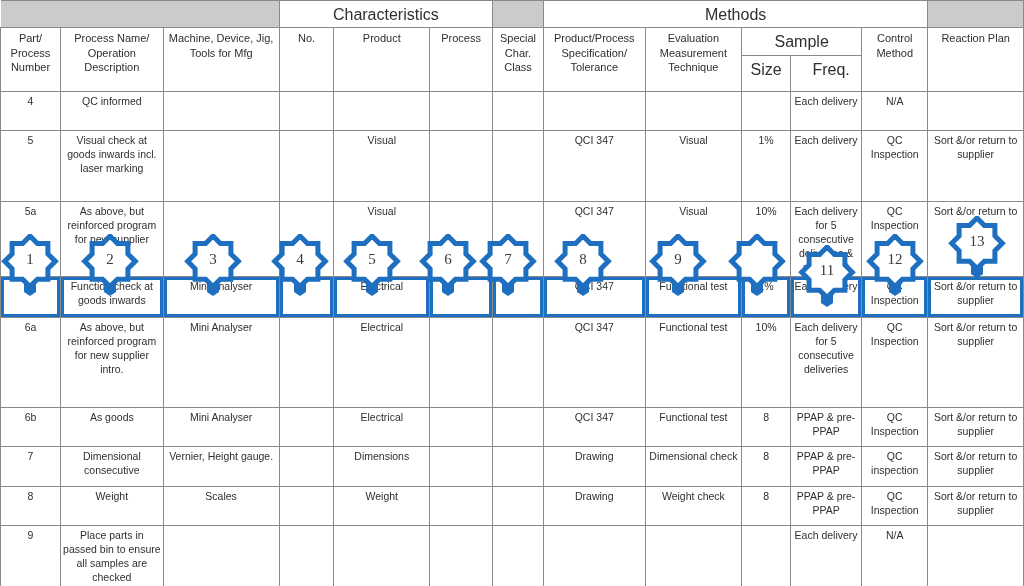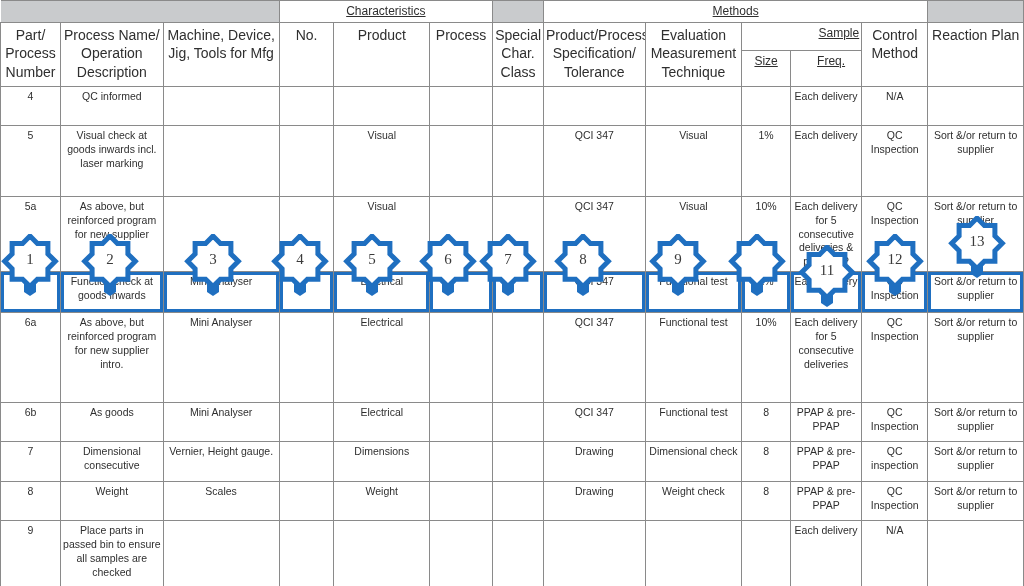--- a/index.html
+++ b/index.html
@@ -23,34 +23,33 @@
     border:1px solid #8a8a8a;
     text-align:center;
     vertical-align:top;
     padding:3px 2px 2px 2px;
     font-weight:normal;
     color:#2f2f2f;
     overflow:hidden;
   }
   th.grp{
     vertical-align:middle;
-    font-size:12px;
+    font-size:16px;
     padding:5px 2px;
-    text-decoration:underline;
   }
   th.gray{
     background:#c9cbcd;
     border-left:none;border-right:none;border-top:none;
     border-bottom:1px solid #8a8a8a;
   }
   th.gray.firstcell{border-left:none;}
   th.colhead{
     vertical-align:middle;
     height:56px;
-    font-size:14px;
+    font-size:11px;
   }
 
   
   tr.hl td{
     box-shadow:inset 0 0 0 3px #1f6fc0;
     position:relative;
   }
 
   
   #badges{
@@ -104,21 +103,21 @@
       <tr>
         <th class="colhead" rowspan="2">Part/ Process Number</th>
         <th class="colhead" rowspan="2">Process Name/ Operation Description</th>
         <th class="colhead" rowspan="2">Machine, Device, Jig, Tools for Mfg</th>
         <th class="colhead" rowspan="2">No.</th>
         <th class="colhead" rowspan="2">Product</th>
         <th class="colhead" rowspan="2">Process</th>
         <th class="colhead" rowspan="2">Special Char. Class</th>
         <th class="colhead" rowspan="2">Product/Process Specification/ Tolerance</th>
         <th class="colhead" rowspan="2">Evaluation Measurement Technique</th>
-        <th class="grp" colspan="2" style="height:22px;text-align:right;">Sample</th>
+        <th class="grp" colspan="2" style="height:22px;">Sample</th>
         <th class="colhead" rowspan="2">Control Method</th>
         <th class="colhead" rowspan="2">Reaction Plan</th>
       </tr>
       <tr>
         <th class="grp" style="height:30px;">Size</th>
         <th class="grp" style="height:30px;padding-left:12px;">Freq.</th>
       </tr>
     </thead>
     <tbody id="tbody">
         <tr>

